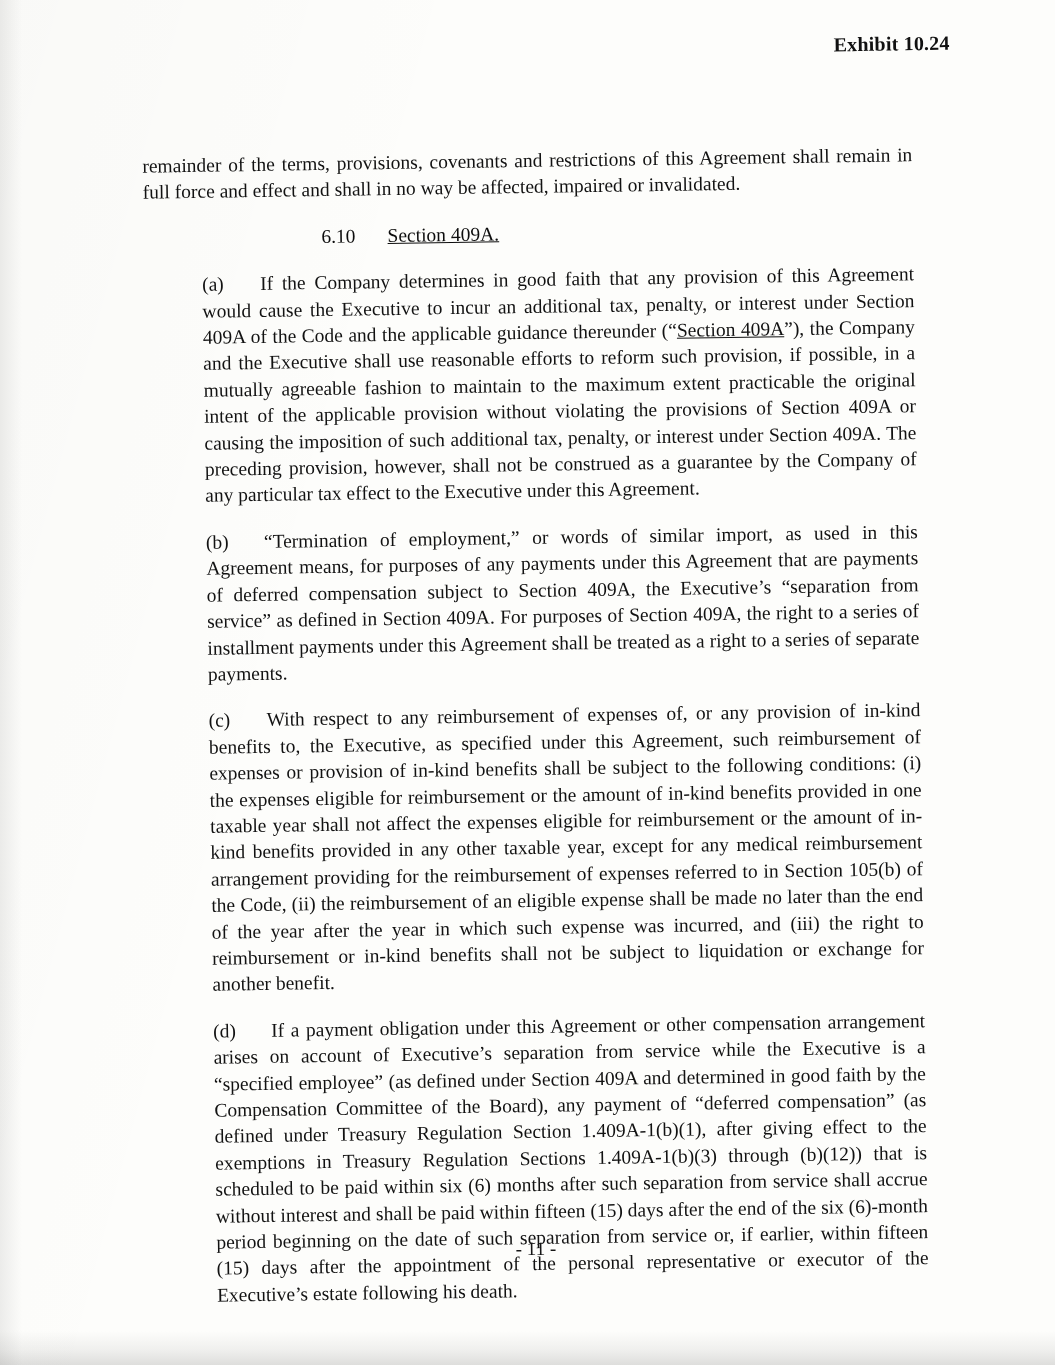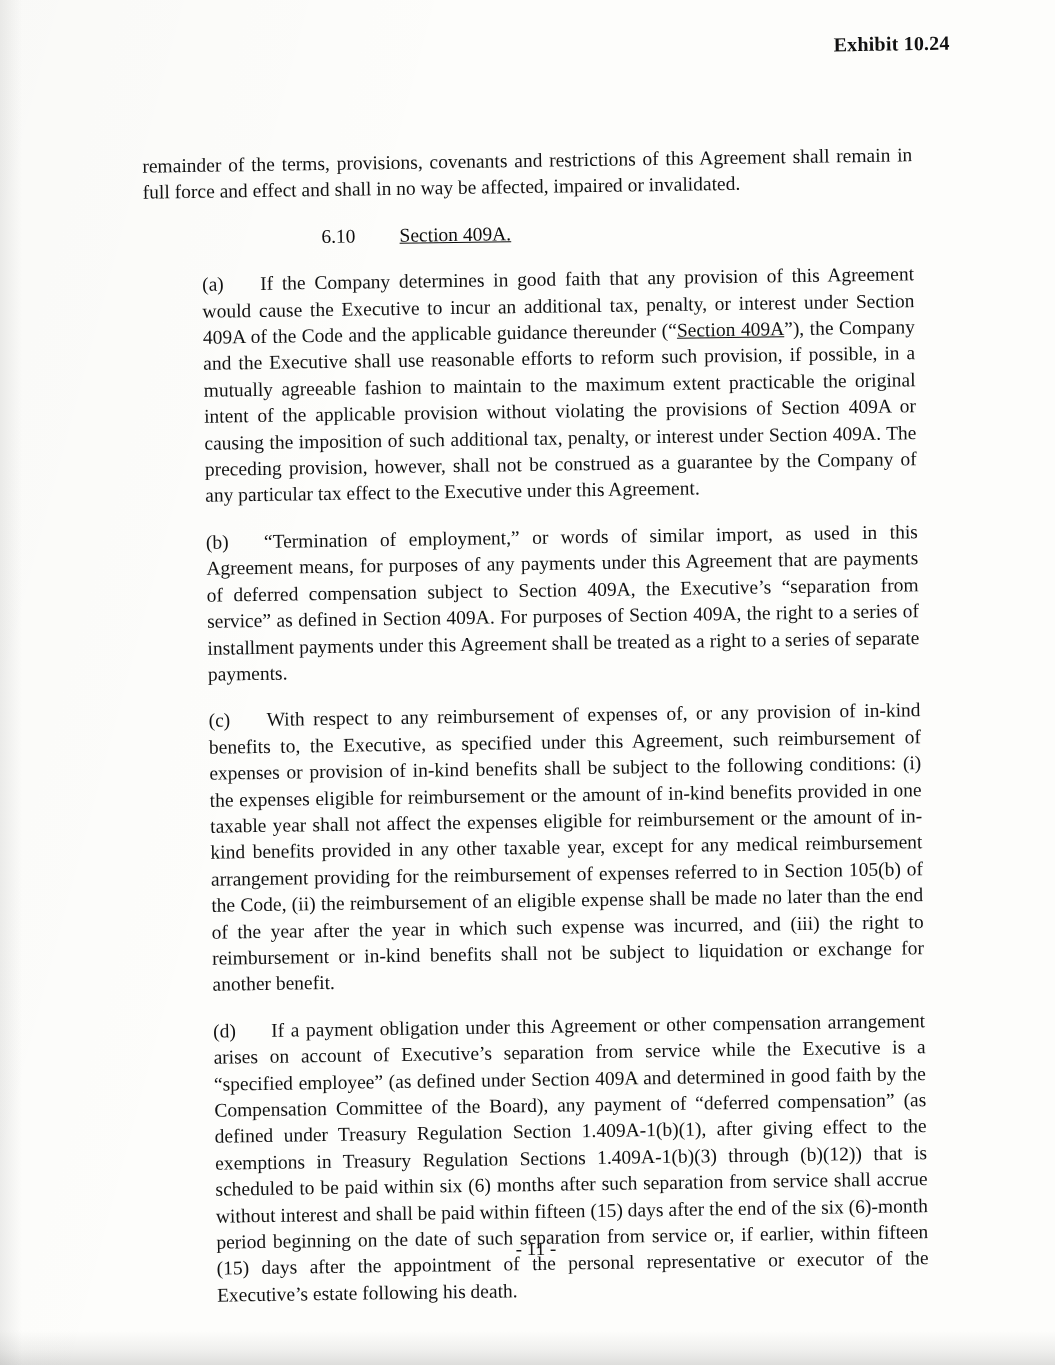--- a/index.html
+++ b/index.html
@@ -87,21 +87,21 @@
     text-indent: 0;
   }
 
   .sec-heading {
     margin: 0 0 20px 0;
     padding-left: 178px;
     font-size: 19.5px;
     line-height: 26.4px;
   }
   .sec-heading .num {
-    margin-right: 44px;
+    margin-right: 32px;
   }
   .sec-heading .title {
     text-decoration: underline;
   }
 
   .lab {
     display: inline-block;
     width: 66px;
     text-indent: 0;
   }

